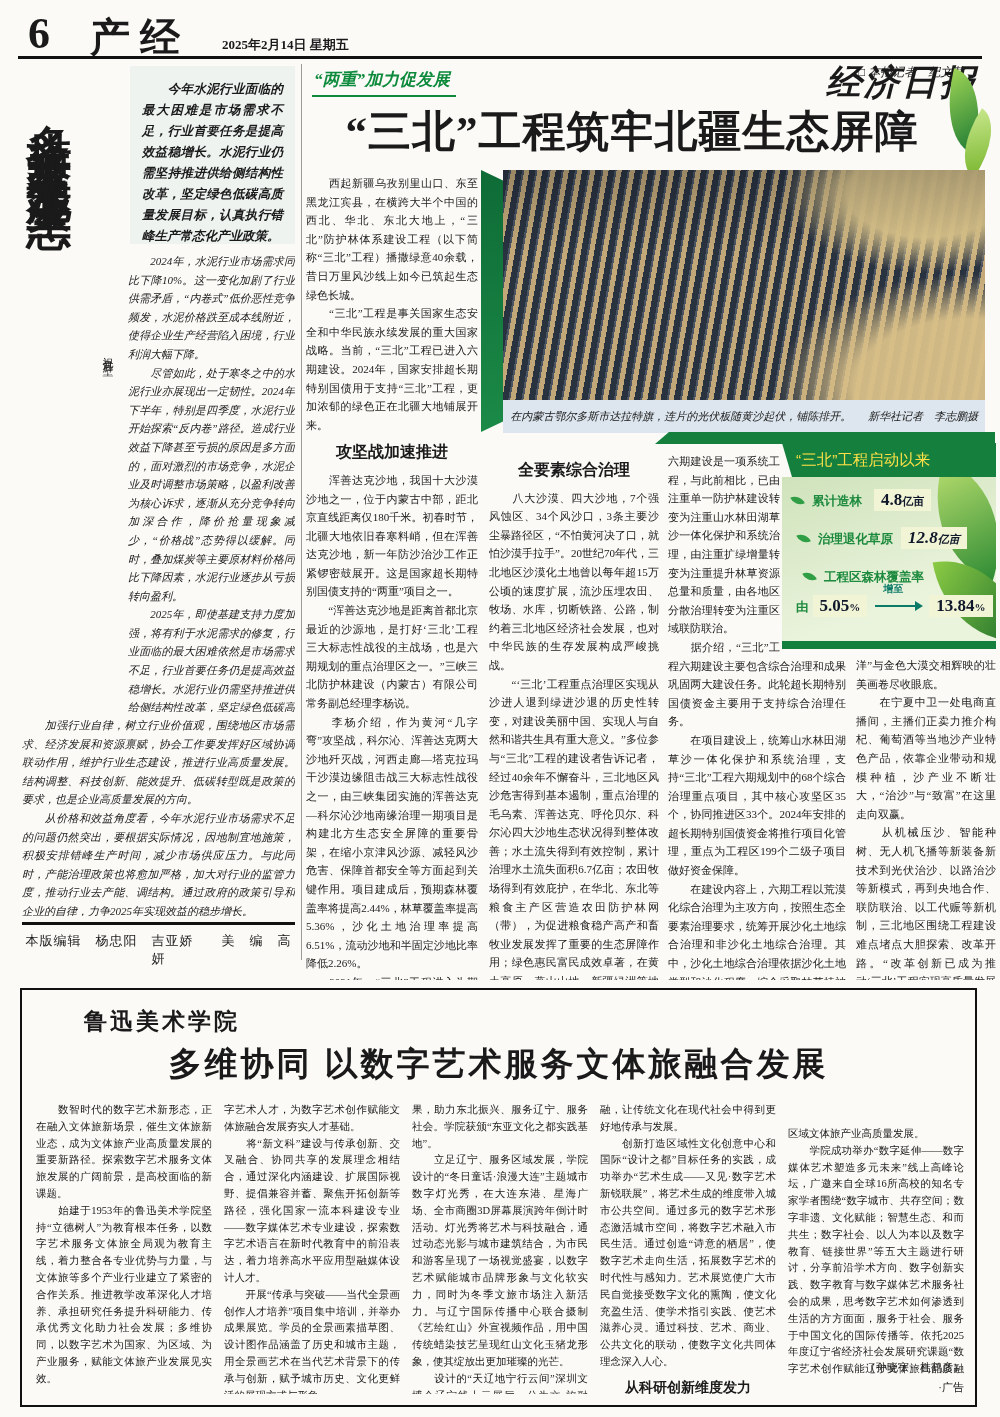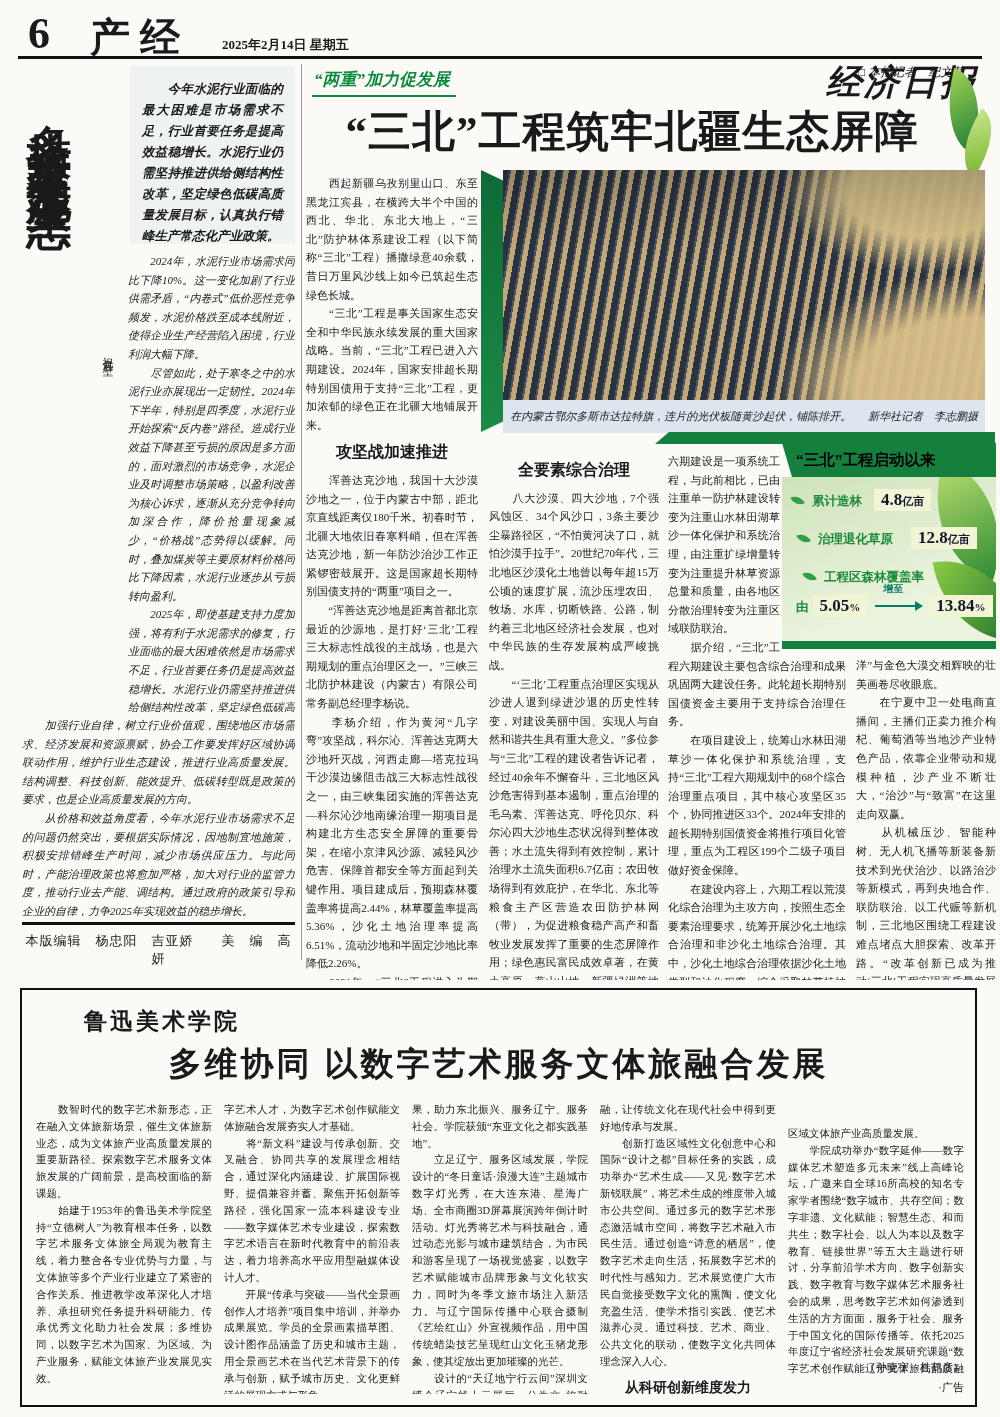--- a/index.html
+++ b/index.html
@@ -35,21 +35,21 @@
     background-image:
       linear-gradient(rgba(10,15,25,.22),rgba(0,0,0,0) 35%),
       radial-gradient(ellipse 200px 110px at 88% 10%,rgba(221,198,140,.95) 0 40%,transparent 72%),
       radial-gradient(ellipse 260px 150px at 97% 94%,rgba(216,191,136,.95) 0 45%,transparent 75%),
       repeating-linear-gradient(100deg,#29323f 0 6px,#4a5462 6px 8px,#c2a878 8px 13px);}
   .ribbon{background:linear-gradient(180deg,#0e6b36,#1b8a47);
           clip-path:polygon(0 0,100% 4%,100% 96%,0 100%);}
   .captionbar{background:#dde6ee;font-size:11px;line-height:33px;text-align:center;font-style:italic;}
   .greenstrip{background:#15803d;clip-path:polygon(14px 0,100% 0,100% 100%,0 100%);}
   
-  .igheader{background:#15803d;color:#000000;font-weight:700;font-size:15.5px;line-height:34px;
+  .igheader{background:#15803d;color:#fde047;font-weight:400;font-size:15.5px;line-height:34px;
             padding-left:14px;font-family:"Liberation Sans",sans-serif;
             clip-path:polygon(0 0,100% 0,100% 100%,10px 100%);}
   .igbody{background:linear-gradient(160deg,#cfe3bb,#eaf3dc 70%);border-bottom:8px solid #15803d;
           position:relative;overflow:hidden;}
   .iglabel{color:#1d8a3e;font-size:12.5px;font-weight:bold;font-family:"Liberation Sans",sans-serif;}
   .igvalbox{background:#f2f4d6;color:#0f172a;font-weight:800;padding:1px 7px;display:inline-block;}
   .ignum{font-size:17px;}
   .igunit{font-size:11px;}
   .bulletleaf{display:inline-block;width:11px;height:11px;background:#2f9e44;
               border-radius:0 100% 0 100%;transform:rotate(-25deg);margin-right:5px;vertical-align:-1px;}
@@ -114,21 +114,21 @@
       <div class="decoleaf" style="right:-14px;top:-6px;width:84px;height:100px;background:linear-gradient(135deg,#b9de6e,#2e8b34);transform:rotate(18deg);"></div>
       <div class="decoleaf" style="right:-22px;top:78px;width:78px;height:92px;background:linear-gradient(135deg,#8ccb44,#1c6e2c);transform:rotate(-10deg);"></div>
       <div class="abs" style="left:10px;top:12px;">
         <span class="bulletleaf"></span>
         <span class="iglabel">累计造林</span>
         <span class="igvalbox" style="margin-left:8px;"><span class="ignum">4.8</span><span class="igunit">亿亩</span></span>
       </div>
       <div class="abs" style="left:16px;top:50px;">
         <span class="bulletleaf"></span>
         <span class="iglabel">治理退化草原</span>
-        <span class="igvalbox" style="margin-left:14px;"><span class="ignum">12.8</span><span class="igunit">亿亩</span></span>
+        <span class="igvalbox" style="margin-left:4px;font-style:italic;"><span class="ignum">12.8</span><span class="igunit">亿亩</span></span>
       </div>
       <div class="abs" style="left:22px;top:90px;">
         <span class="bulletleaf"></span>
         <span class="iglabel">工程区森林覆盖率</span>
       </div>
       <div class="abs" style="left:14px;top:118px;white-space:nowrap;">
         <span class="iglabel">由</span>
         <span class="igvalbox" style=""><span class="ignum">5.05</span><span class="igunit">%</span></span>
         <span style="position:relative;display:inline-block;margin:0 4px;">
           <span class="arrowlabel">增至</span>

